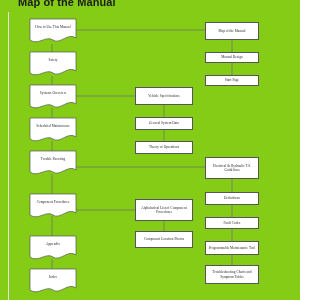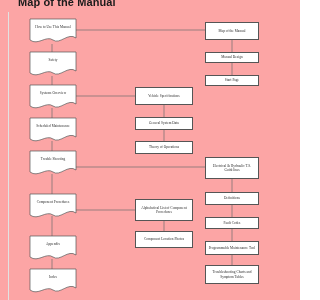--- a/index.html
+++ b/index.html
@@ -4,21 +4,21 @@
 <style>
   html, body {
     margin: 0;
     padding: 0;
     background: #ffffff;
   }
   #page {
     position: relative;
     width: 300px;
     height: 300px;
-    background: #fca5a5;
+    background: #84cc16;
     font-family: "Liberation Serif", "DejaVu Serif", serif;
     overflow: hidden;
   }
   #page-title {
     position: absolute;
     left: 18px;
     top: -4px;
     width: 200px;
     font-family: "Liberation Sans", "DejaVu Sans", sans-serif;
     font-weight: bold;

